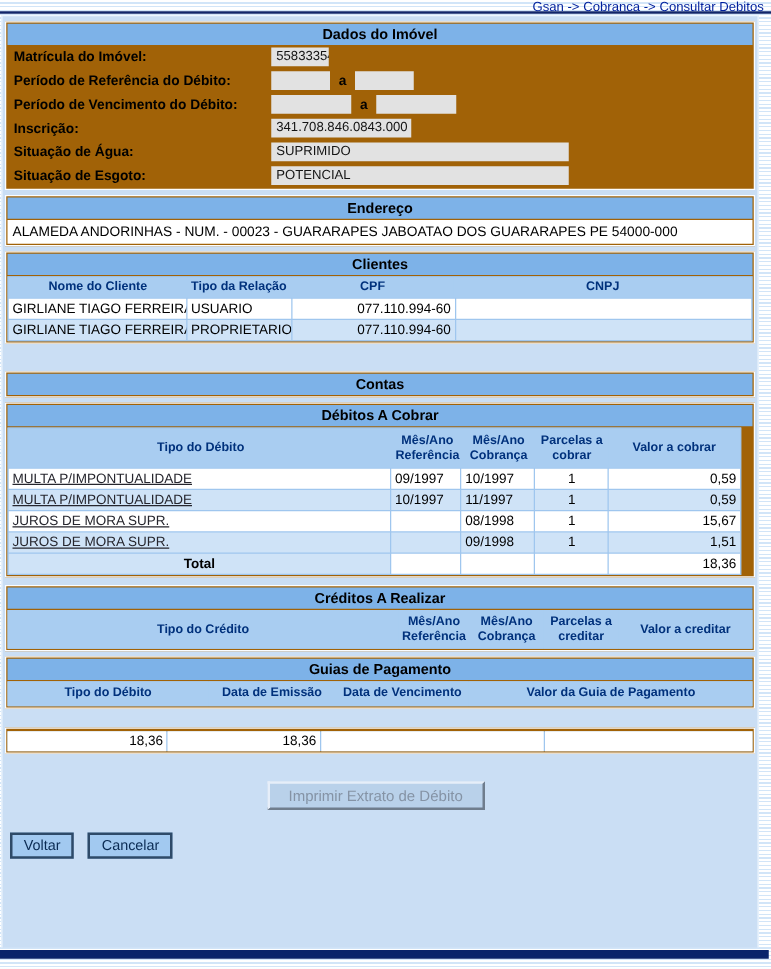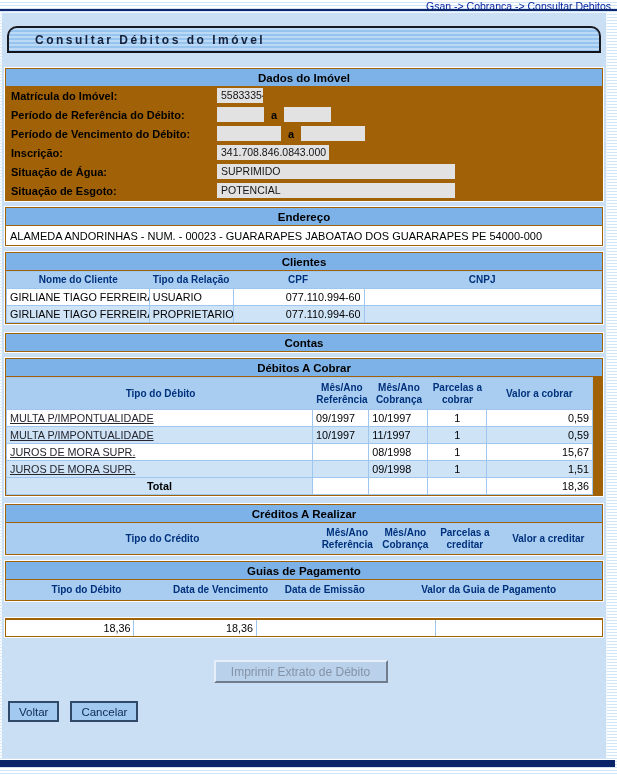--- a/index.html
+++ b/index.html
@@ -79,23 +79,20 @@
   .bottombar { position:absolute; left:0; top:760px; width:615px; height:7px; background:#0a246a; }
 </style>
 </head>
 <body>
 
 <div class="breadcrumb">Gsan -&gt; Cobranca -&gt; Consultar Debitos</div>
 <div class="toprule"></div>
 
 <div class="panel">
 
-  <div class="titletab">
-    <span>Consultar Débitos do Imóvel</span>
-  </div>
 
   <div class="section">
     <div class="sechead">Dados do Imóvel</div>
     <div class="frow">
       <span class="flabel">Matrícula do Imóvel:</span>
       <span class="inputbox w-mat">55833354</span>
     </div>
     <div class="frow">
       <span class="flabel">Período de Referência do Débito:</span>
       <span class="inputbox w-ref"></span>
@@ -144,21 +141,21 @@
       </div>
       <div class="trow alt">
         <span class="td" style="width:24%">GIRLIANE TIAGO FERREIRA</span>
         <span class="td" style="width:14%">PROPRIETARIO</span>
         <span class="td num" style="width:22%">077.110.994-60</span>
         <span class="td" style="width:40%"></span>
       </div>
     </div>
   </div>
 
-  <div class="section" style="margin-top:7px">
+  <div class="section" style="margin-top:22px">
     <div class="sechead">Contas</div>
   </div>
 
   <div class="section">
     <div class="sechead">Débitos A Cobrar</div>
     <div class="dtable inset-r">
       <div class="trow throw">
         <span class="th h31" style="width:52.5%">Tipo do Débito</span>
         <span class="th h31" style="width:9.5%">Mês/Ano Referência</span>
         <span class="th h31" style="width:10%">Mês/Ano Cobrança</span>
@@ -219,22 +216,22 @@
       <span class="th h31" style="width:10%">Mês/Ano Cobrança</span>
       <span class="th h31" style="width:10%">Parcelas a creditar</span>
       <span class="th h31" style="width:18%">Valor a creditar</span>
     </div>
   </div>
 
   <div class="section">
     <div class="sechead">Guias de Pagamento</div>
     <div class="trow throw" style="margin-top:1px">
       <span class="th h20" style="width:27%">Tipo do Débito</span>
+      <span class="th h20" style="width:17%">Data de Emissão</span>
       <span class="th h20" style="width:18%">Data de Vencimento</span>
-      <span class="th h20" style="width:17%">Data de Emissão</span>
       <span class="th h20" style="width:38%">Valor da Guia de Pagamento</span>
     </div>
   </div>
 
   <div class="section" style="margin-top:15px">
     <div class="trow" style="margin-top:1px; background:#9fc6ee">
       <span class="td num" style="width:21.5%">18,36</span>
       <span class="td num" style="width:20.5%">18,36</span>
       <span class="td num" style="width:30%"></span>
       <span class="td num" style="width:28%"></span>

